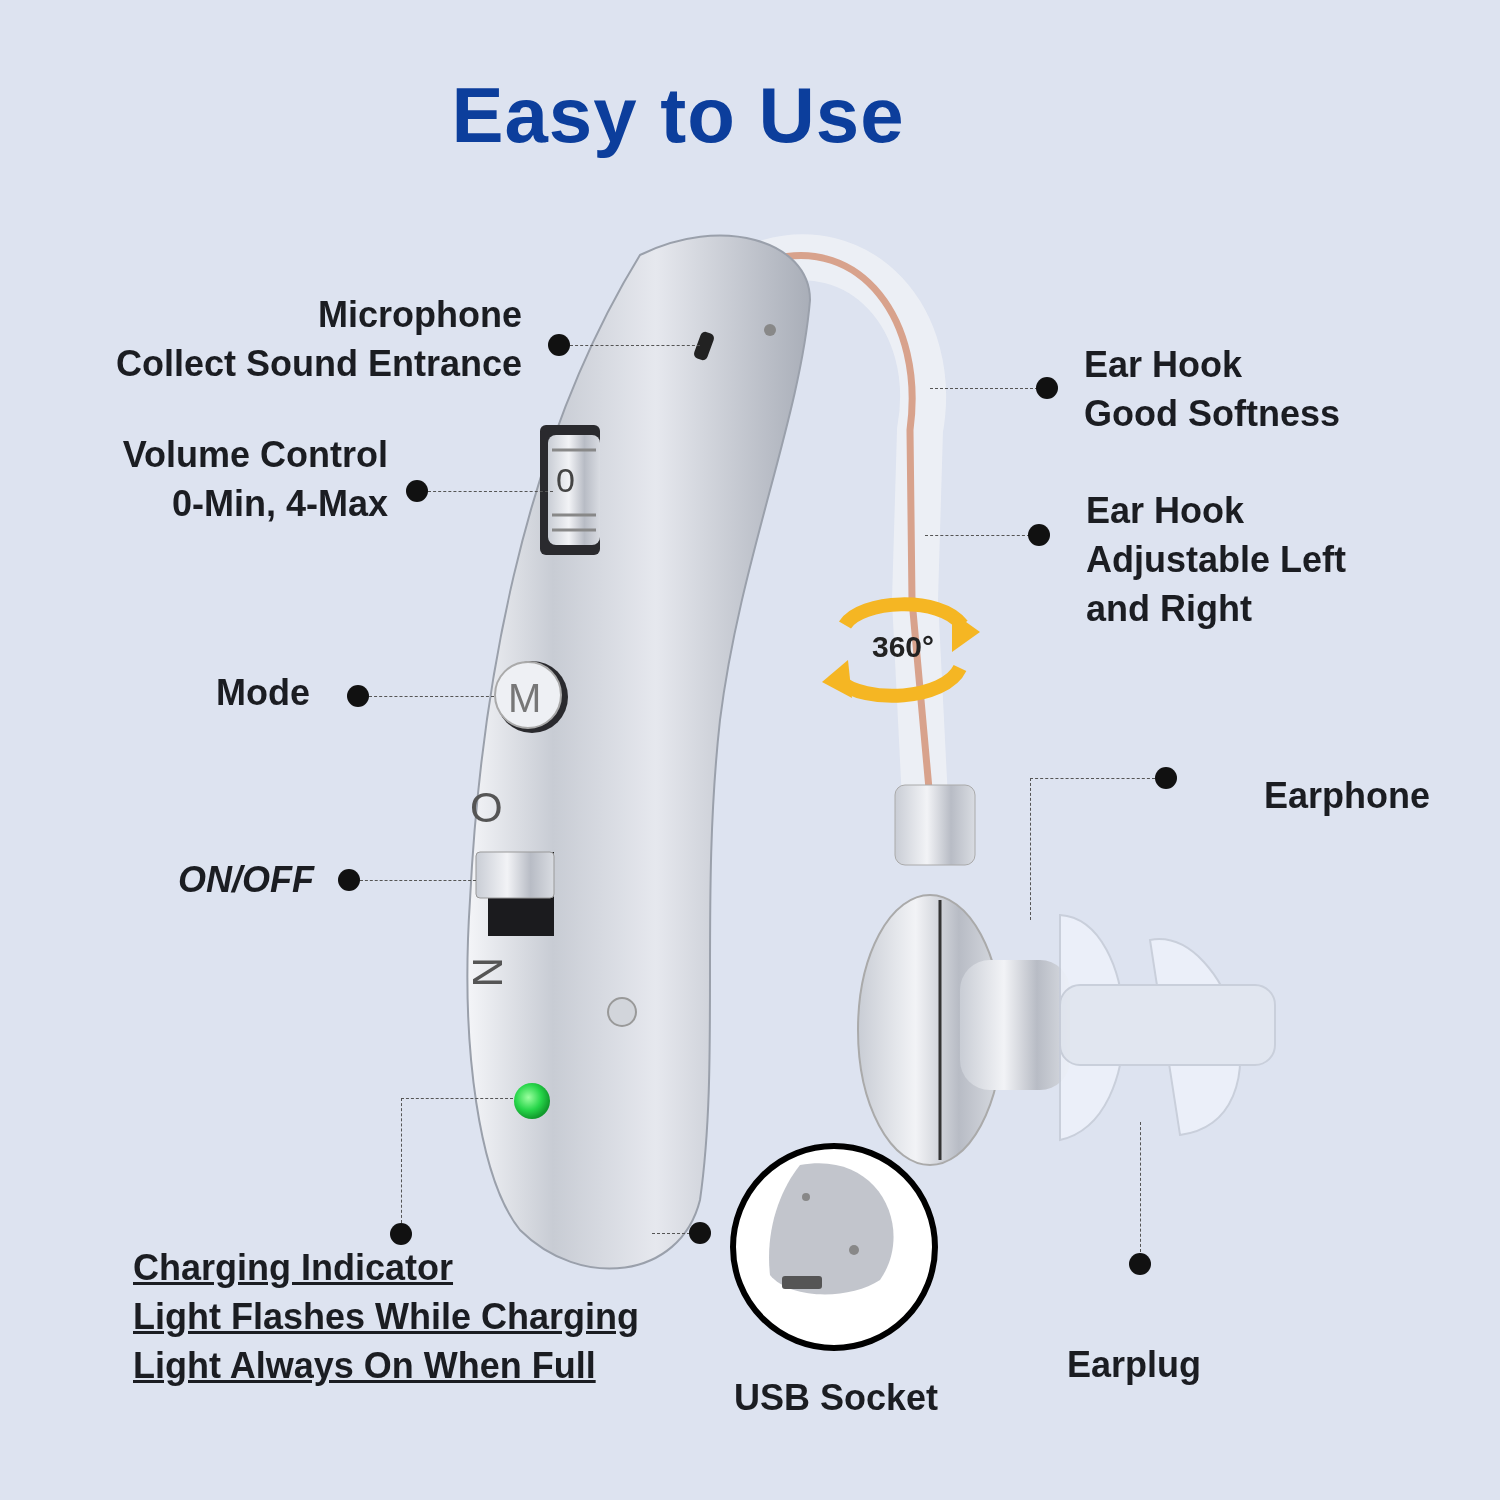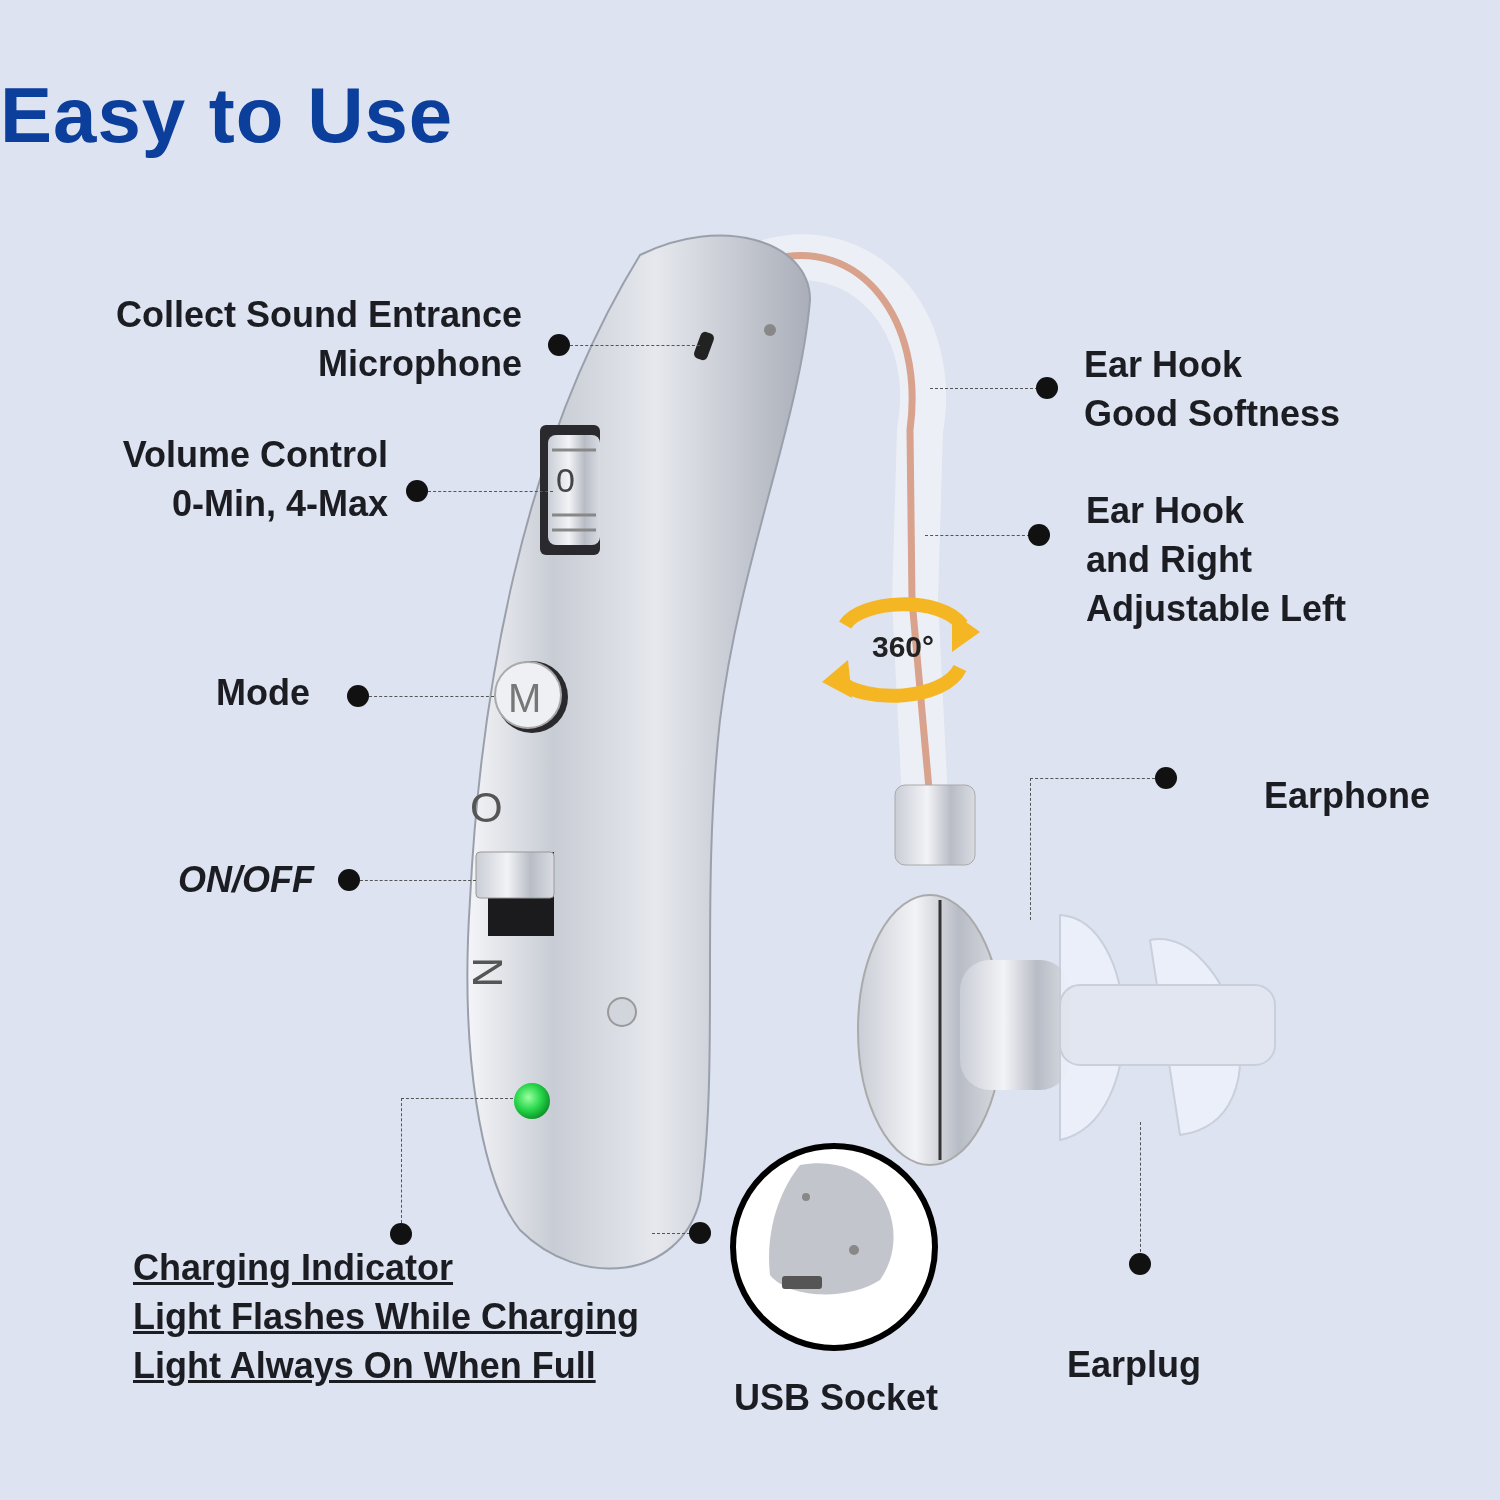--- a/index.html
+++ b/index.html
@@ -1,17 +1,17 @@
 <!DOCTYPE html>
 <html><head>
 <meta charset="utf-8">
 <style>
   html,body{margin:0;padding:0;}
   body{width:1500px;height:1500px;background:#dde3f0;position:relative;overflow:hidden;font-family:"Liberation Sans",sans-serif;}
-  .title{position:absolute;left:0;width:1356px;top:70px;font-size:78px;font-weight:bold;color:#0c3e9c;letter-spacing:1px;}
+  .title{position:absolute;left:0;width:1356px;top:70px;text-align:center;font-size:78px;font-weight:bold;color:#0c3e9c;letter-spacing:1px;}
   .label{position:absolute;font-weight:bold;color:#1b1d22;font-size:36px;line-height:49px;}
   .label .line{display:block;white-space:nowrap;}
   .right{text-align:right;}
   .dot{position:absolute;width:22px;height:22px;border-radius:50%;background:#111;}
   .leader{position:absolute;border-top:1px dashed #555;height:0;}
   .vleader{position:absolute;border-left:1px dashed #555;width:0;}
   svg.device{position:absolute;left:0;top:0;}
 </style>
 </head>
 <body>
@@ -98,22 +98,22 @@
     <path d="M800 1165 C 880 1150, 915 1230, 880 1280 C 850 1300, 790 1300, 770 1275 C 765 1230, 780 1190, 800 1165 Z" fill="#c2c5cc"></path>
     <rect x="782" y="1276" width="40" height="13" rx="3" fill="#555"></rect>
     <circle cx="854" cy="1250" r="5" fill="#888"></circle>
     <circle cx="806" cy="1197" r="4" fill="#888"></circle>
   </g>
 </svg>
 
 <div class="title">Easy to Use</div>
 
 <div class="label right" style="right:978px;top:290px;">
+  <span class="line">Microphone</span>
   <span class="line">Collect Sound Entrance</span>
-  <span class="line">Microphone</span>
 </div>
 <div class="dot" style="left:548px;top:334px;"></div>
 <div class="leader" style="left:570px;top:345px;width:130px;"></div>
 
 <div class="label right" style="right:1112px;top:430px;margin-left:24px;">
   <span class="line">Volume Control</span>
   <span class="line">0-Min, 4-Max</span>
 </div>
 <div class="dot" style="left:406px;top:480px;"></div>
 <div class="leader" style="left:428px;top:491px;width:125px;"></div>
@@ -149,22 +149,22 @@
 <div class="dot" style="left:1036px;top:377px;"></div>
 <div class="label" style="left:1084px;top:340px;">
   <span class="line">Ear Hook</span>
   <span class="line">Good Softness</span>
 </div>
 
 <div class="leader" style="left:925px;top:535px;width:105px;"></div>
 <div class="dot" style="left:1028px;top:524px;"></div>
 <div class="label" style="left:1086px;top:486px;">
   <span class="line">Ear Hook</span>
+  <span class="line">Adjustable Left</span>
   <span class="line">and Right</span>
-  <span class="line">Adjustable Left</span>
 </div>
 
 <div class="leader" style="left:1030px;top:778px;width:125px;"></div>
 <div class="vleader" style="left:1030px;top:778px;height:142px;"></div>
 <div class="dot" style="left:1155px;top:767px;"></div>
 <div class="label" style="left:1264px;top:751px;margin-top:20px;">
   <span class="line">Earphone</span>
 </div>
 
 <div class="vleader" style="left:1140px;top:1122px;height:130px;"></div>

